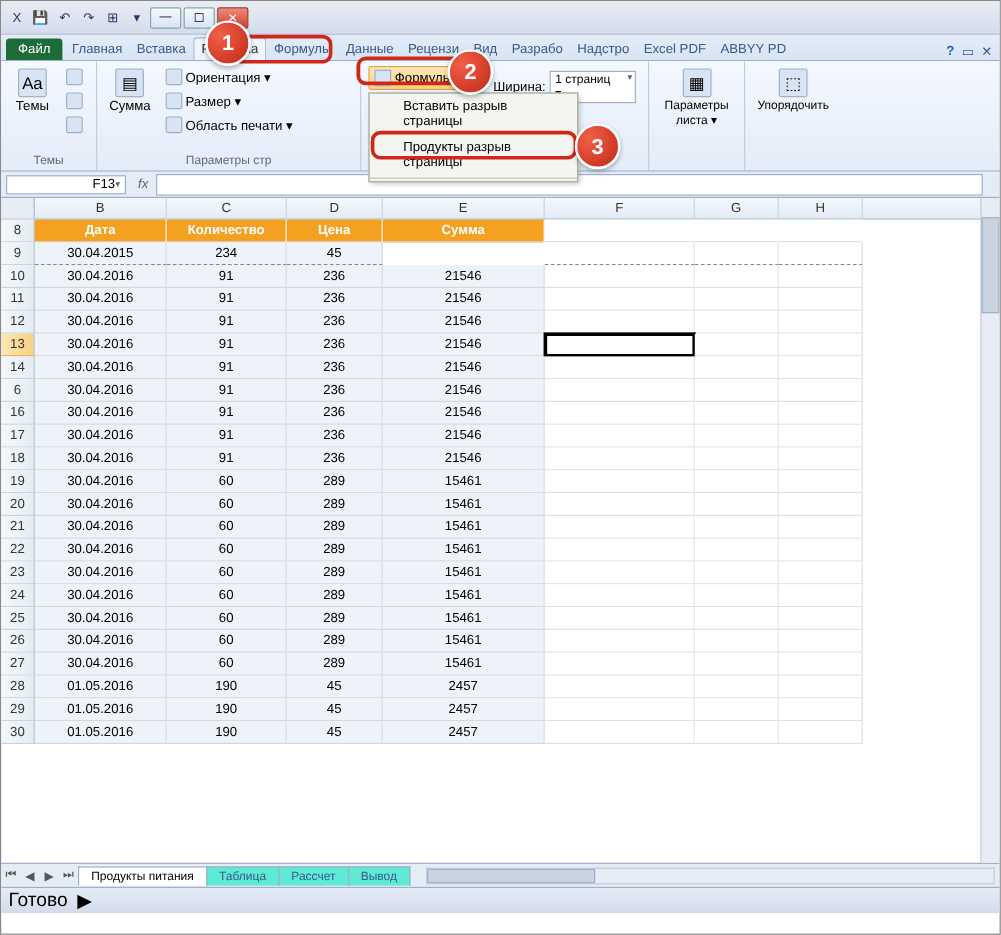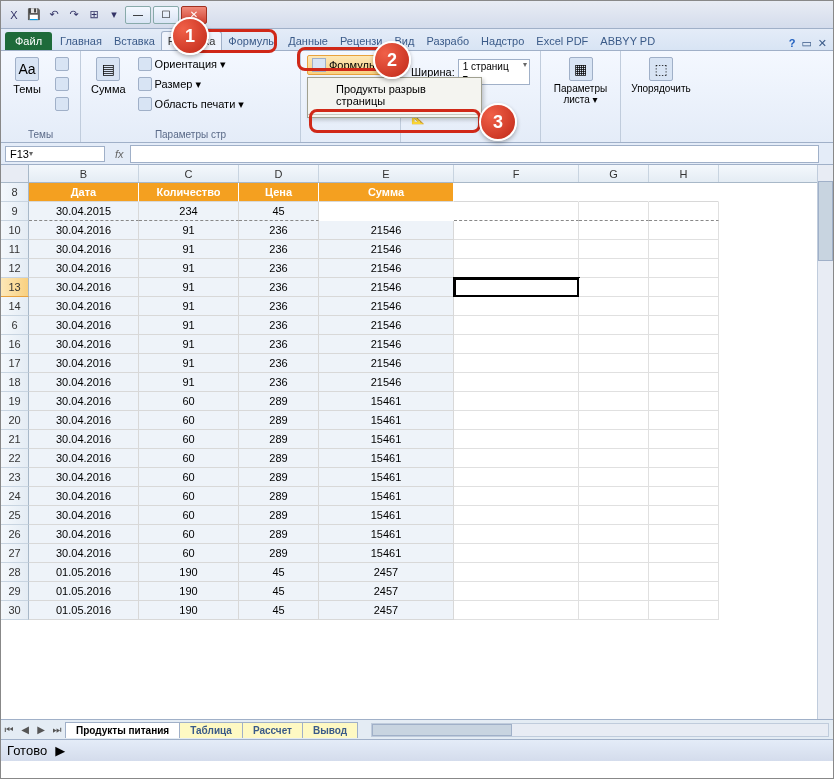--- a/index.html
+++ b/index.html
@@ -36,21 +36,21 @@
 
 
 .breaks-btn { border: 1px solid #e8a23e; background: linear-gradient(#fde8b8,#f8d080); padding: 2px 14px 2px 4px; border-radius: 2px; display: flex; align-items: center; gap: 3px; position: relative; }
 .breaks-btn::after { content: '▾'; position: absolute; right: 3px; font-size: 8px; }
 .dropdown { position: absolute; top: 22px; left: 0; background: #f4f4f0; border: 1px solid #a0a090; box-shadow: 2px 2px 4px rgba(0,0,0,.2); min-width: 175px; z-index: 100; }
 .dropdown .item { padding: 5px 10px 5px 28px; font-size: 11px; cursor: pointer; }
 .dropdown .sep { border-top: 1px solid #c8c8c0; margin: 2px 0; }
 
 
 .fbar { height: 22px; background: #e4ecf8; border-bottom: 1px solid #a0b0c8; display: flex; align-items: center; font-size: 11px; }
-.namebox { width: 100px; border: 1px solid #a0b0c8; background: #fff; margin: 0 4px; padding: 1px 4px; display: flex; align-items: center; justify-content: flex-start; }
+.namebox { width: 100px; border: 1px solid #a0b0c8; background: #fff; margin: 0 4px; padding: 1px 4px; display: flex; align-items: center; justify-content: flex-end; }
 .fx { padding: 0 6px; font-style: italic; color: #666; }
 .formula-input { flex: 1; border: 1px solid #a0b0c8; background: #fff; height: 18px; margin-right: 14px; }
 
 
 .grid { position: relative; height: 554px; overflow: hidden; font-size: 11px; }
 .colhdr { display: flex; height: 18px; background: linear-gradient(#f4f8fc,#e4ecf4); border-bottom: 1px solid #a8b8c8; }
 .corner { width: 28px; border-right: 1px solid #a8b8c8; background: #e8ecf4; }
 .ch { border-right: 1px solid #c8d4e0; text-align: center; color: #333; line-height: 18px; }
 .rows { display: flex; flex-direction: column; }
 .row { display: flex; height: 19px; }
@@ -59,27 +59,27 @@
 .cell { border-right: 1px solid #d8d8d8; border-bottom: 1px solid #d8d8d8; text-align: center; line-height: 19px; overflow: hidden; }
 .row.hdr .cell { background: #f4a020; color: #fff; font-weight: bold; border-right-color: #fff; }
 .row.data .cell { background: #eef3f9; }
 .row.data .cell.empty { background: #fff; border-right-color: #e0e0e0; border-bottom-color: #e0e0e0; }
 .selcell { outline: 3px solid #000; outline-offset: -2px; background: #fff !important; }
 .row.pagebreak .cell, .row.pagebreak .cell.empty { border-bottom: 1px dashed #888; }
 
 
 .sheetbar { height: 20px; background: #e4ecf4; border-top: 1px solid #a0b0c8; display: flex; align-items: center; font-size: 10px; }
 .navbtn { width: 16px; text-align: center; color: #555; cursor: pointer; }
-.sheettab { padding: 2px 10px; background: #fff; border: 1px solid #a0b0c8; border-bottom: none; margin-right: -1px; cursor: pointer; font-weight: bold; }
-.sheettab:not(.active) { background: #fef9c3; color: #3a5a88; }
+.sheettab { padding: 2px 10px; background: #fff; border: 1px solid #a0b0c8; border-bottom: none; margin-right: -1px; cursor: pointer; }
+.sheettab:not(.active) { background: #5eead4; color: #3a5a88; }
 .hscroll { flex: 1; height: 14px; background: #e8ecf4; border: 1px solid #c0ccdc; margin: 0 4px 0 14px; position: relative; }
 .hscroll .thumb { position: absolute; left: 0; width: 140px; height: 100%; background: #c8d4e0; border: 1px solid #a0b0c8; }
 
 
-.status { height: 22px; background: linear-gradient(#e4ecf8,#d4dcec); border-top: 1px solid #a0b0c8; display: flex; align-items: center; font-size: 13px; padding: 0 6px; gap: 8px; }
+.status { height: 22px; background: linear-gradient(#e4ecf8,#d4dcec); border-top: 1px solid #a0b0c8; display: flex; align-items: center; font-size: 16px; padding: 0 6px; gap: 8px; }
 .status .right { margin-left: auto; display: flex; align-items: center; gap: 6px; }
 .viewbtn { width: 18px; height: 16px; border: 1px solid #a0b0c8; background: #f0f4fc; }
 .zoomslider { width: 100px; height: 4px; background: #a0b0c8; position: relative; }
 .zoomslider .th { position: absolute; left: 48px; top: -4px; width: 6px; height: 12px; background: #e8ecf4; border: 1px solid #888; }
 
 
 .vscroll { position: absolute; right: 0; top: 164px; width: 16px; height: 554px; background: #e8ecf4; border-left: 1px solid #c0ccdc; }
 .vscroll .thumb { position: absolute; top: 16px; width: 100%; height: 80px; background: #c8d4e0; border: 1px solid #a0b0c8; }
 
 
@@ -171,20 +171,21 @@
     <div class="label">Параметры стр</div>
   </div>
 
   <div class="group" style="width:100px;position:relative;overflow:visible">
     <div style="position:relative">
       <div class="breaks-btn">
         <div class="ic" style="width:14px;height:14px;background:#d8e4f4;border:1px solid #a0b0c8"></div>
         <span>Формулы</span>
       </div>
       <div class="dropdown">
+        <div class="item">Вставить разрыв страницы</div>
         <div class="item">Продукты разрыв страницы</div>
         <div class="sep"></div>
       </div>
     </div>
   </div>
 
   <div class="group" style="width:140px">
     <div class="stackv" style="padding-top:2px">
       <div class="smallbtn">
           <span>Ширина:</span> 

